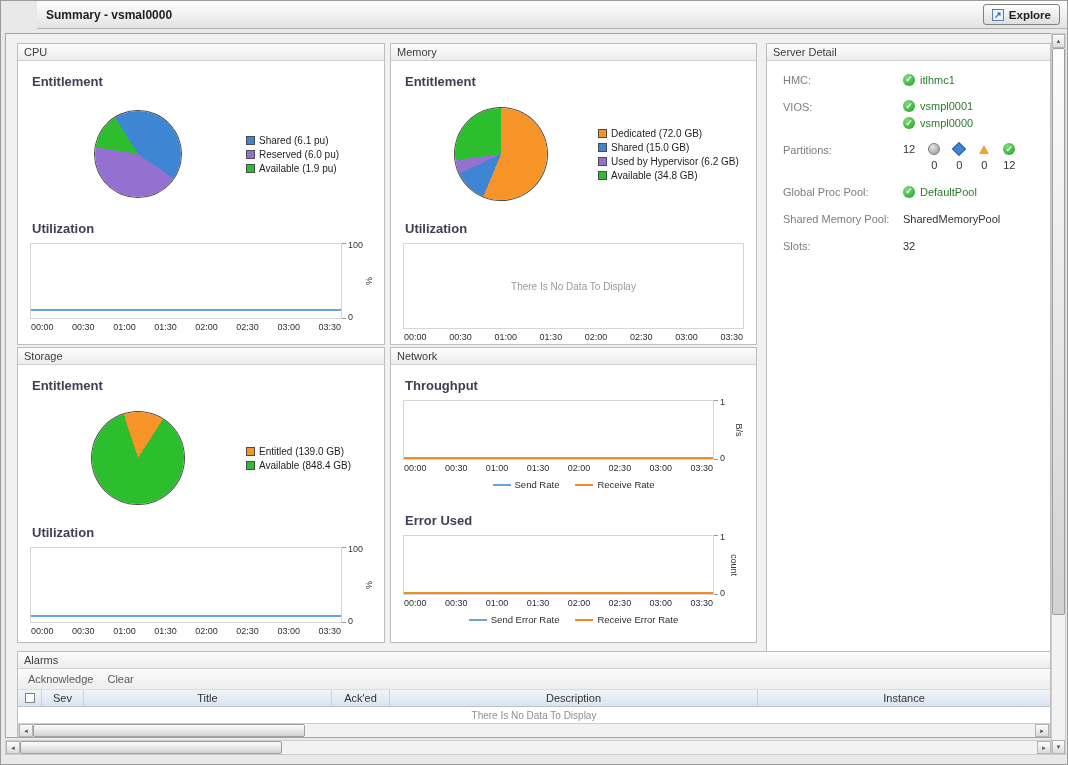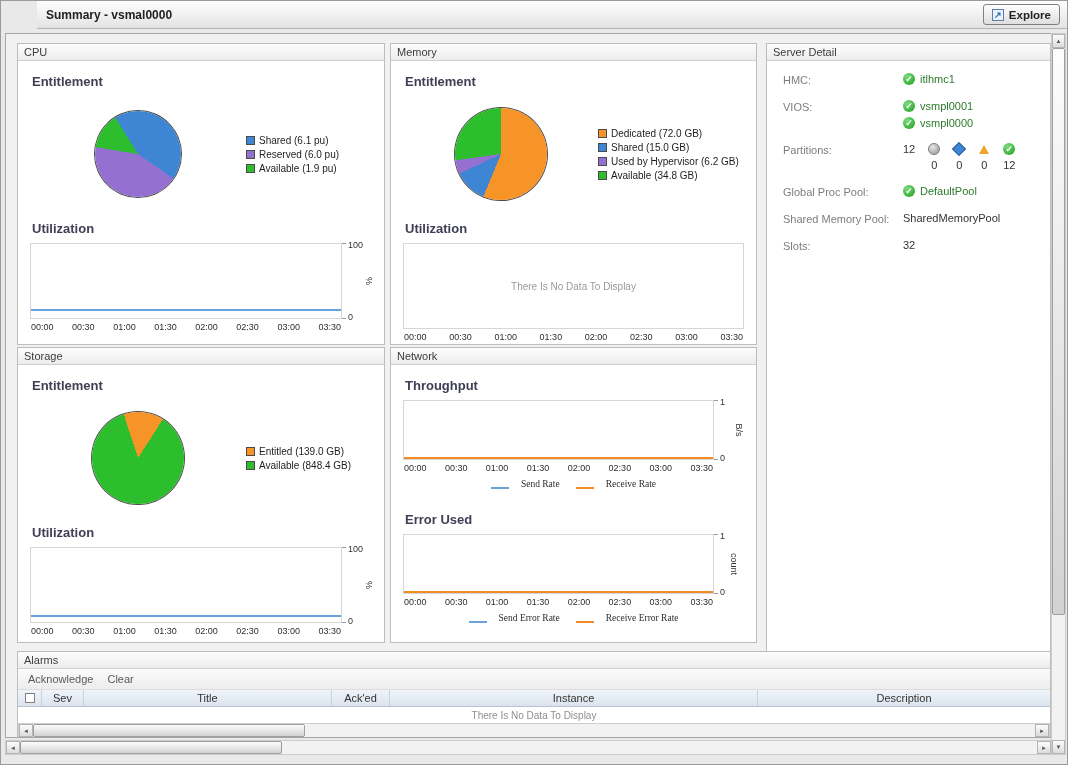--- a/index.html
+++ b/index.html
@@ -57,29 +57,29 @@
   .yaxis::before { content:""; position:absolute; left:0; top:0; width:4px; height:1px; background:#999; }
   .yaxis::after  { content:""; position:absolute; left:0; bottom:0; width:4px; height:1px; background:#999; }
   .ymax { position:absolute; top:-3px; left:6px; }
   .ymin { position:absolute; bottom:-3px; left:6px; }
   .yunit { position:absolute; top:50%; right:-1px; transform:translateY(-50%) rotate(90deg); font-size:9px; color:#333; }
   .xticks { display:flex; justify-content:space-between; font-size:9px; color:#2e2e2e; margin-top:3px; padding:0 1px; }
   .with-gutter { margin-right:30px; }
   .nodata-text { position:absolute; inset:0; display:flex; align-items:center; justify-content:center;
     font-size:10px; color:#9a9a9a; }
   .chart-legend { display:flex; justify-content:center; gap:16px; margin-top:6px; font-size:9.5px; color:#2e2e2e; }
-  .cl-item { display:flex; align-items:flex-end; gap:12px;font-family:Liberation Serif, serif; }
+  .cl-item { display:flex; align-items:center; gap:4px; }
   .line-swatch { width:18px; height:2px; flex:none; }
   .net-heading2 { margin-top:22px; }
 
   
   .sd-body { padding:12px 8px 0 16px; font-size:11px; }
   .sd-row { display:flex; margin-bottom:14px; }
   .sd-label { width:120px; color:#7d7d7d; flex:none; padding-top:1px; }
-  .sd-value { color:#333; display:flex; align-items:flex-start; gap:5px; }
+  .sd-value { color:#333; display:flex; align-items:center; gap:5px; }
   .stack { flex-direction:column; align-items:flex-start; gap:5px; }
   .sd-valline { display:flex; align-items:center; gap:5px; }
   .green-link { color:#2c7a2c; }
   .st-icon { width:12px; height:12px; flex:none; display:inline-flex; align-items:center; justify-content:center; }
   .st-icon.ok { border-radius:50%; background:radial-gradient(circle at 35% 30%, #7ddb7d, #1e9e1e); }
   .st-icon.ok::before { content:"\2713"; color:#fff; font-size:9px; font-weight:bold; line-height:1; }
   .st-icon.idle { border-radius:50%; background:radial-gradient(circle at 35% 30%, #e6e6e6, #939393); border:1px solid #7d7d7d; }
   .st-icon.info::before { content:""; width:8px; height:8px; background:#3e86d3; border:1px solid #2a5f9e; transform:rotate(45deg); }
   .st-icon.warn::before { content:""; width:0; height:0; border-left:5px solid transparent; border-right:5px solid transparent; border-bottom:9px solid #f2a42a; }
   .parts { align-items:flex-start; }
@@ -435,22 +435,22 @@
         <button class="tb-btn">Clear</button>
       </div>
       <div class="grid-header">
         <div class="gh-cb">
           <span class="checkbox"></span>
         </div>
         <div class="gh-cells">
             <div class="gh-cell">Sev</div>
             <div class="gh-cell">Title</div>
             <div class="gh-cell">Ack'ed</div>
+            <div class="gh-cell">Description</div>
             <div class="gh-cell">Instance</div>
-            <div class="gh-cell">Description</div>
           </div>
       </div>
       <div class="alarms-nodata">There Is No Data To Display</div>
       <div class="sbar hsb hscroll-inner">
         <div class="sb-btn">◄</div>
         <div class="sb-track">
           <div class="sb-thumb" style="left:0; width:272px;"></div>
         </div>
         <div class="sb-btn">►</div>
       </div>

